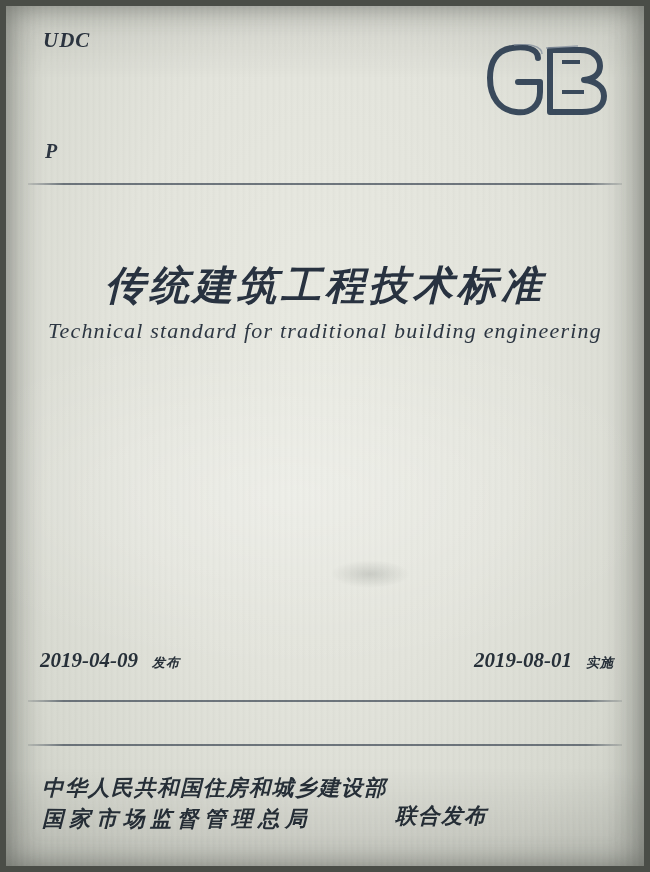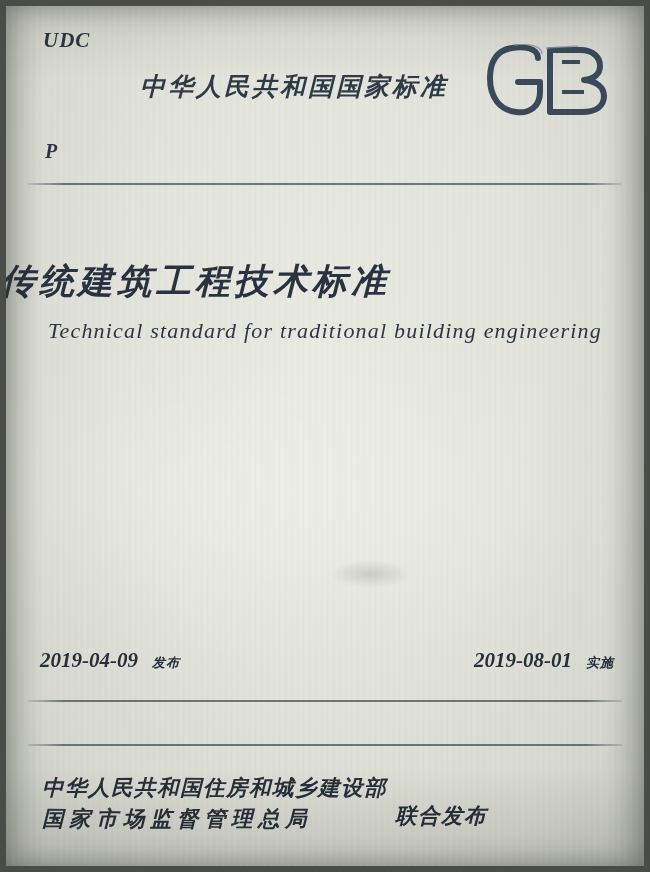--- a/index.html
+++ b/index.html
@@ -123,24 +123,24 @@
   }
   .rule.top-rule { top: 183px; }
   .rule.bottom-rule-1 { top: 700px; }
   .rule.bottom-rule-2 { top: 744px; }
 
   
   .title-cn {
     position: absolute;
     left: 0; right: 0;
     top: 258px;
-    text-align: left;
-    font-family: "DejaVu Sans", sans-serif;
-    font-weight: bold;
-    font-size: 35px;
+    text-align: center;
+    font-family: "DejaVu Sans", sans-serif;
+    font-weight: bold;
+    font-size: 40px;
     letter-spacing: 4px;
     color: #283240;
   }
   .title-en {
     position: absolute;
     left: 0; right: 0;
     top: 318px;
     text-align: center;
     font-family: "Liberation Serif", serif;
     font-size: 22px;
@@ -202,21 +202,20 @@
 </style>
 </head>
 <body>
 
 <div id="page">
 
   <div class="content">
 
     <div class="udc">UDC</div>
 
-    <div class="national-std">中华人民共和国国家标准</div>
 
     <div class="gb-logo">
       <svg width="130" height="74" viewBox="0 0 130 74" xmlns="http://www.w3.org/2000/svg">
         <g fill="none" stroke="#3a4a5c" stroke-width="3">
 
           <path d="M54 14 C54 4, 40 2, 28 4 C14 6, 6 16, 6 34 C6 54, 16 66, 32 68 C46 70, 56 62, 56 48 L56 38 L34 38" stroke-width="6" stroke-linecap="round" stroke-linejoin="round"></path>
 
           <path d="M66 6 L96 6 C110 6, 116 14, 116 22 C116 30, 110 35, 100 36 C112 37, 120 43, 120 52 C120 62, 112 68, 98 68 L66 68 Z" stroke-width="6" stroke-linejoin="round"></path>
           <path d="M78 18 L96 18" stroke-width="4"></path>
           <path d="M78 48 L100 48" stroke-width="4"></path>

